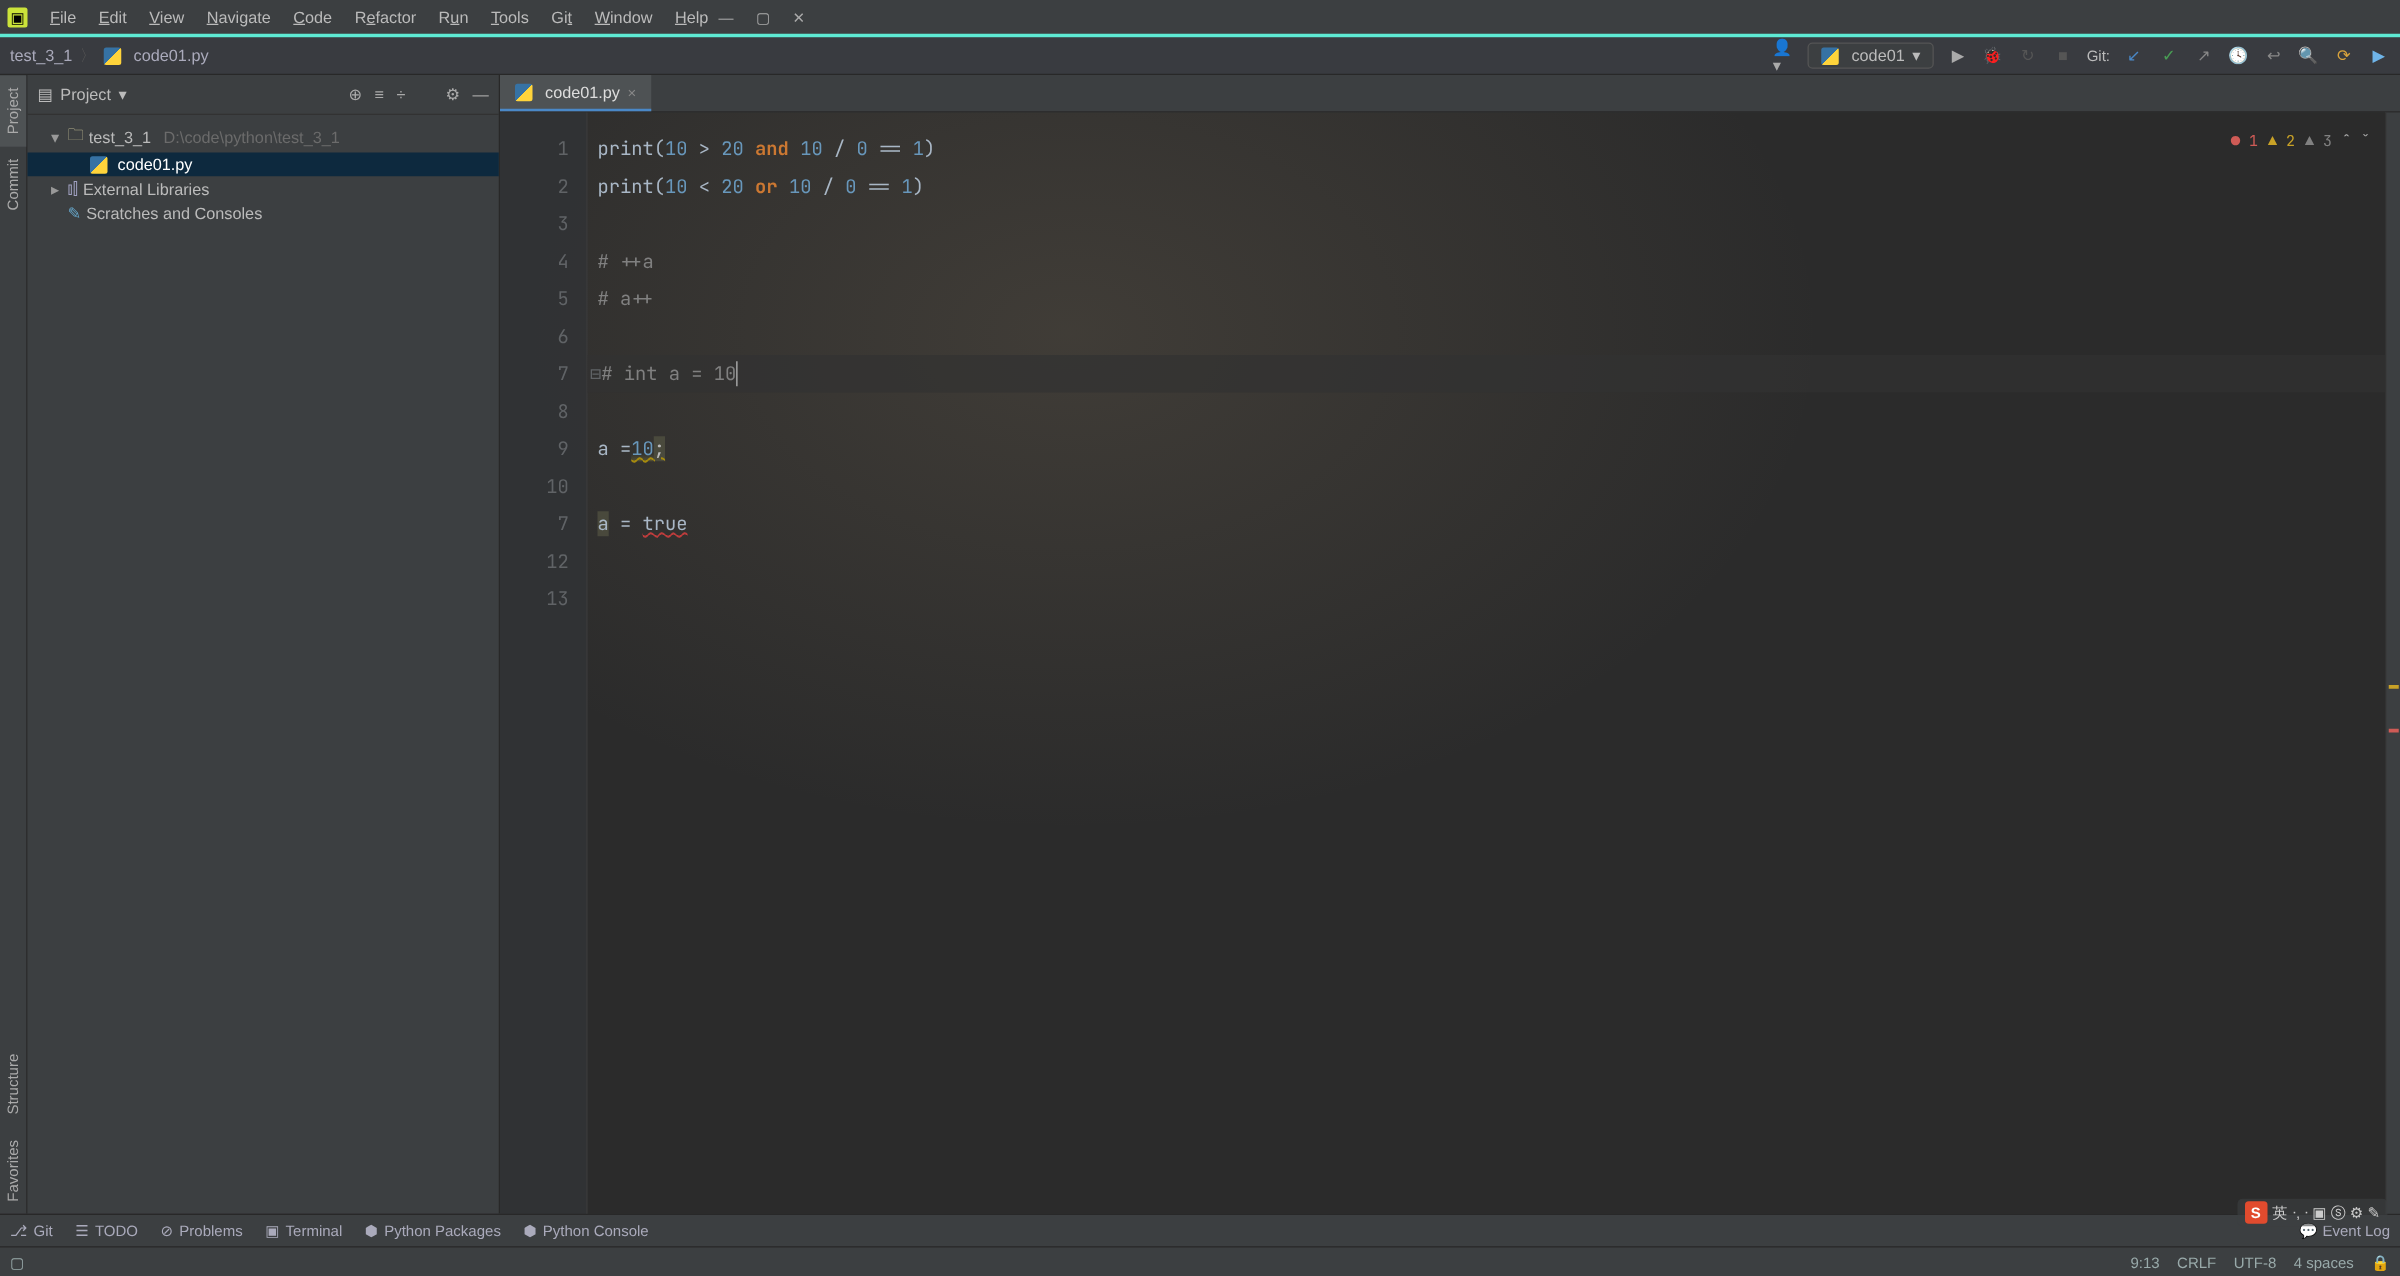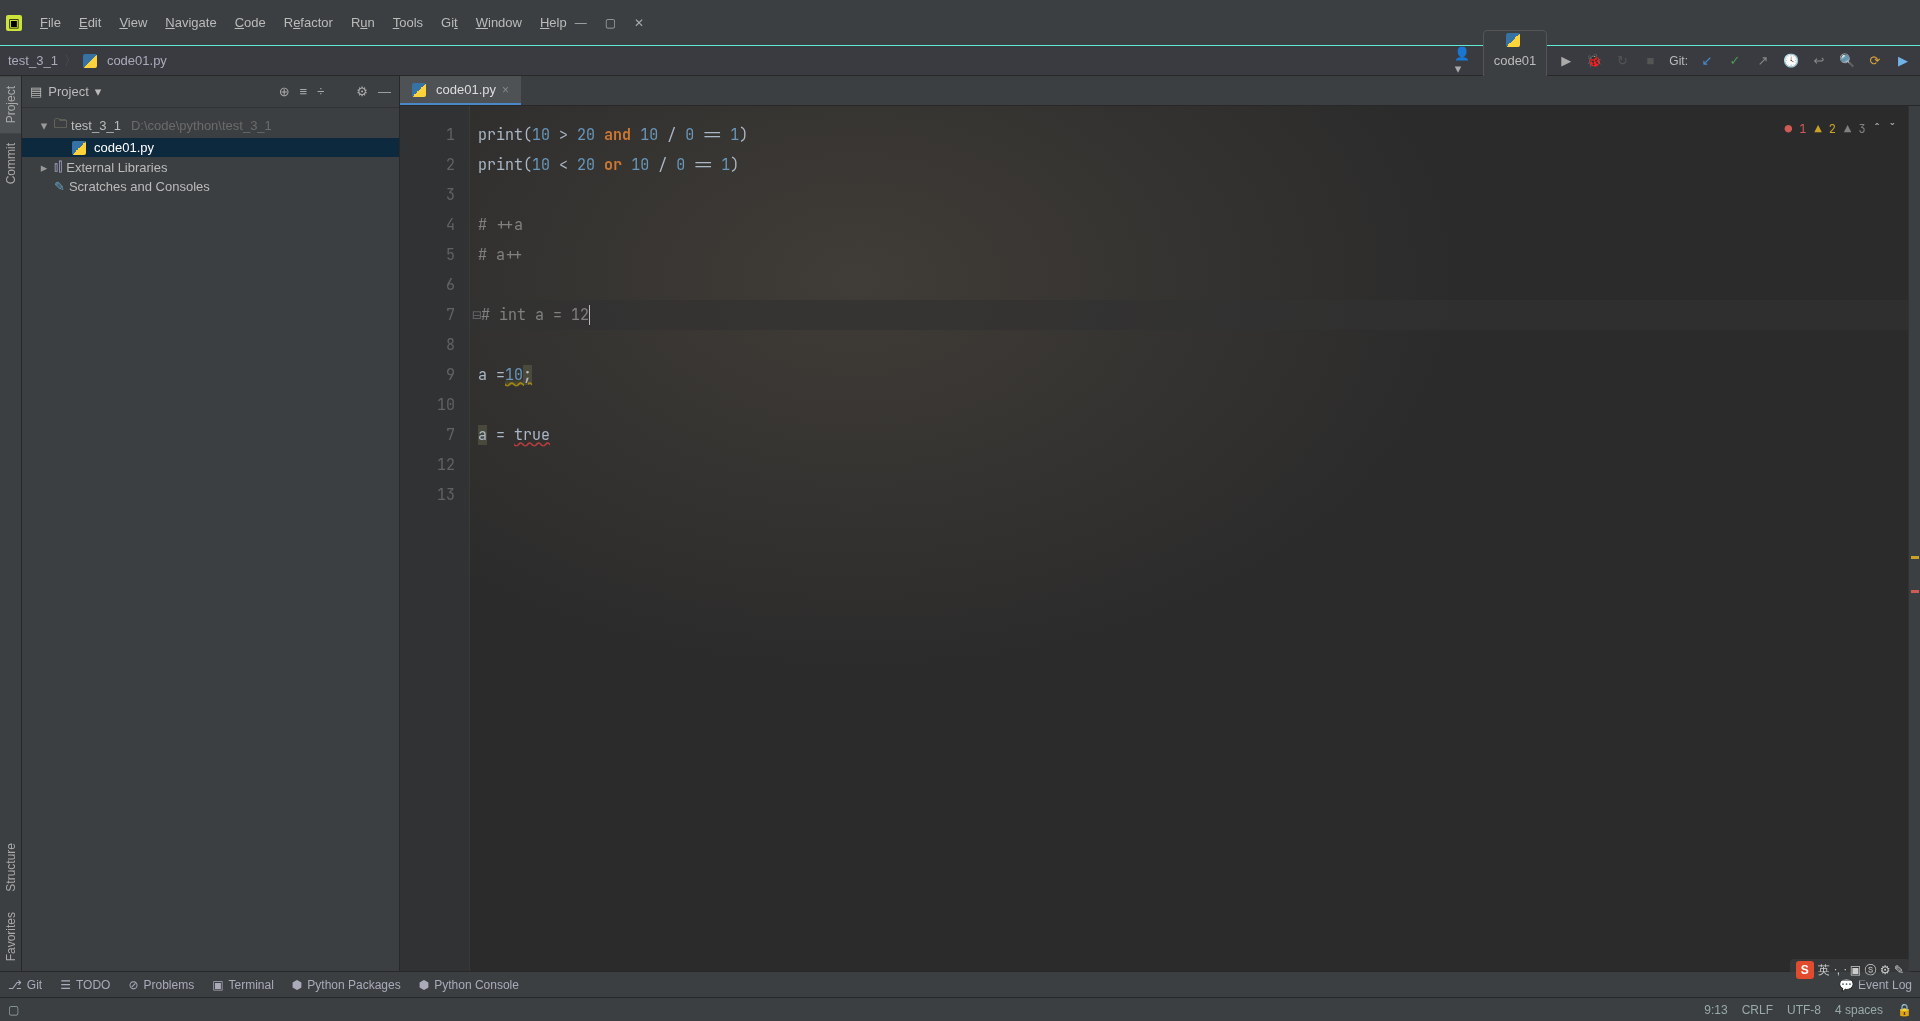--- a/index.html
+++ b/index.html
@@ -8,26 +8,26 @@
   font-size: 13px;
   color: #bbbbbb;
   background: #2b2b2b;
   width: 1920px;
   height: 1021px;
   overflow: hidden;
   display: flex;
   flex-direction: column;
 }
 .titlebar {
-  height: 46px;
+  height: 30px;
   background: #3c3f41;
   display: flex;
   align-items: center;
   padding: 0 6px;
-  border-bottom: 1px solid #5eead4;
+  border-bottom: 3px solid #5eead4;
 }
 .app-icon { width: 16px; height: 16px; background: #cbe33a; display: inline-flex; align-items: center; justify-content: center; margin-right: 10px; border-radius: 2px; }
 .app-icon::after { content: "▣"; font-size: 12px; color: #000; }
 .menu { display: flex; gap: 2px; }
 .menu-item { padding: 4px 8px; cursor: pointer; border-radius: 3px; }
 .menu-item u { text-decoration: underline; }
 .title-text { flex: 1; text-align: left; padding-left: 30px; color: #7a7a7a; font-size: 13px; }
 .win-controls { display: flex; gap: 18px; font-size: 12px; color: #aaa; padding-right: 6px; }
 .win-controls span { cursor: pointer; }
 .nav-bar {
@@ -37,21 +37,21 @@
   align-items: center;
   padding: 0 8px;
   border-bottom: 1px solid #282828;
   justify-content: space-between;
 }
 .breadcrumb { display: flex; align-items: center; gap: 6px; color: #aab; }
 .breadcrumb .sep { color: #555; }
 .py-icon { width: 14px; height: 14px; display: inline-flex; align-items: center; justify-content: center; background: linear-gradient(135deg,#3672a4 50%,#ffd43b 50%); border-radius: 2px; margin-right: 4px; }
 .nav-right { display: flex; align-items: center; gap: 10px; }
 .nav-right .ico { width: 18px; height: 18px; display: inline-flex; align-items: center; justify-content: center; color: #aaa; cursor: pointer; }
-.config-select { background: #3c3f41; border: 1px solid #555; padding: 2px 10px; border-radius: 4px; display: flex; align-items: center; gap: 6px; cursor: pointer; flex-direction: column; }
+.config-select { background: #3c3f41; border: 1px solid #555; padding: 2px 10px; border-radius: 4px; display: flex; align-items: center; gap: 6px; cursor: pointer; }
 .run-icon { color: #499c54; }
 .debug-icon { color: #499c54; }
 .git-label { color: #bbb; font-size: 12px; }
 .main { flex: 1; display: flex; min-height: 0; }
 .left-gutter { width: 22px; background: #3c3f41; display: flex; flex-direction: column; border-right: 1px solid #282828; }
 .gutter-tab { writing-mode: vertical-rl; transform: rotate(180deg); padding: 10px 3px; color: #aaa; font-size: 12px; cursor: pointer; display: flex; align-items: center; gap: 4px; }
 .gutter-tab.active { background: #4e5254; }
 .sidebar { width: 378px; background: #3c3f41; display: flex; flex-direction: column; border-right: 1px solid #282828; }
 .sidebar-header { height: 32px; display: flex; align-items: center; justify-content: space-between; padding: 0 8px; border-bottom: 1px solid #323232; }
 .sidebar-header .left { display: flex; align-items: center; gap: 6px; }
@@ -242,21 +242,21 @@
           <span class="wwrn">▲ <span>3</span></span>
           <span class="chev">ˆ</span>
           <span class="chev">ˇ</span>
         </div>
           <div class="code-line"><span class="c-fn">print</span><span class="c-op">(</span><span class="c-num">10</span><span class="c-op"> &gt; </span><span class="c-num">20</span><span class=""> </span><span class="c-kw">and</span><span class=""> </span><span class="c-num">10</span><span class="c-op"> / </span><span class="c-num">0</span><span class="c-op"> == </span><span class="c-num">1</span><span class="c-op">)</span></div>
           <div class="code-line"><span class="c-fn">print</span><span class="c-op">(</span><span class="c-num">10</span><span class="c-op"> &lt; </span><span class="c-num">20</span><span class=""> </span><span class="c-kw">or</span><span class=""> </span><span class="c-num">10</span><span class="c-op"> / </span><span class="c-num">0</span><span class="c-op"> == </span><span class="c-num">1</span><span class="c-op">)</span></div>
           <div class="code-line">&nbsp;</div>
           <div class="code-line"><span class="c-com"># ++a</span></div>
           <div class="code-line"><span class="c-com"># a++</span></div>
           <div class="code-line">&nbsp;</div>
-          <div class="code-line caret-line"><span class="fold">⊟</span><span class="c-com"># int a = 12</span><span style="border-left:1px solid #bbb;animation:none"></span></div>
+          <div class="code-line caret-line"><span class="fold">⊟</span><span class="c-com"># int a = 10</span><span style="border-left:1px solid #bbb;animation:none"></span></div>
           <div class="code-line">&nbsp;</div>
           <div class="code-line"><span class="c-id">a </span><span class="c-op">=</span><span class="c-num c-warn">10</span><span class="c-warn c-box">;</span></div>
           <div class="code-line">&nbsp;</div>
           <div class="code-line"><span class="c-id c-box">a</span><span class="c-op"> = </span><span class="c-id c-err">true</span></div>
         </div>
       <div class="right-gutter">
         <div class="mark" style="top:52%;background:#c9a227"></div>
         <div class="mark" style="top:56%;background:#cf5b56"></div>
       </div>
     </div>

